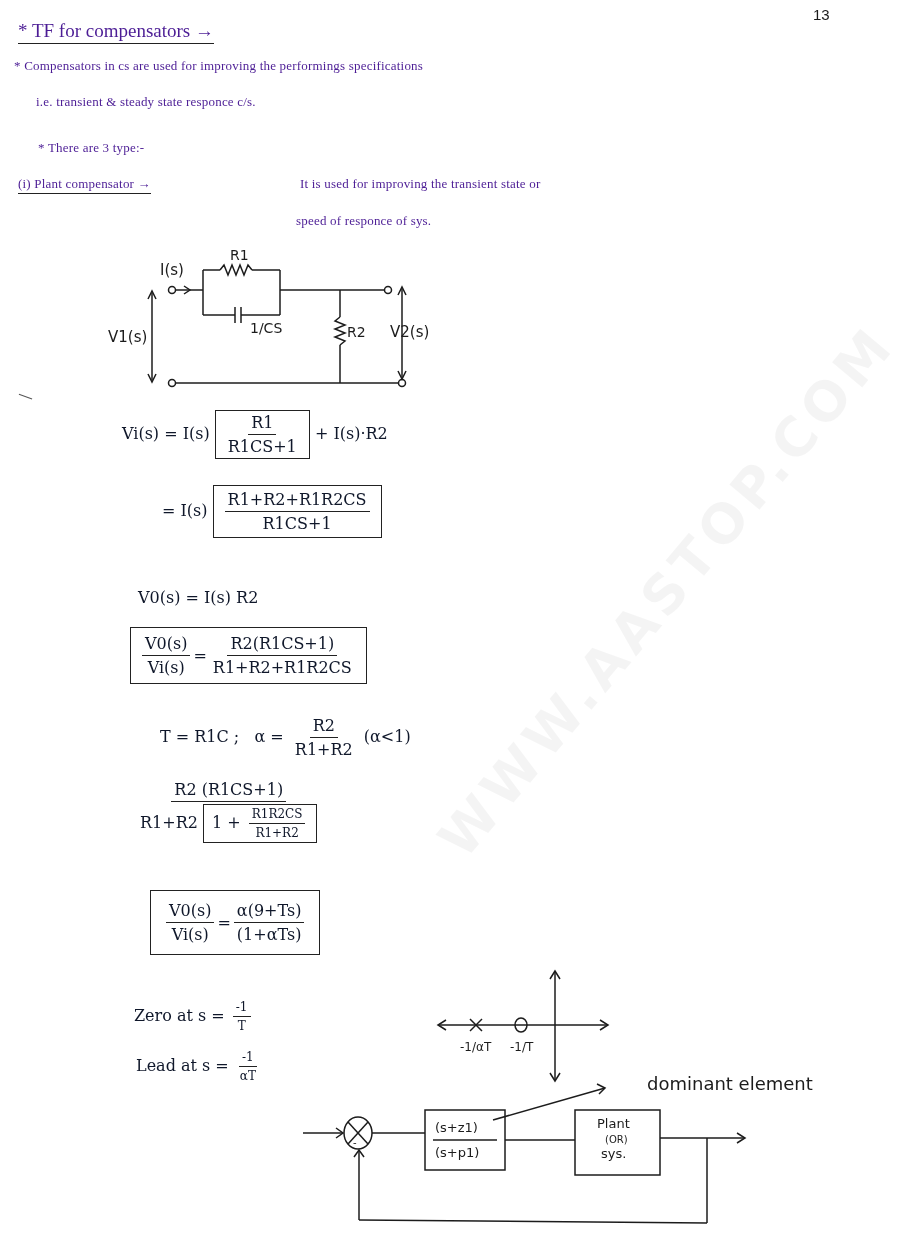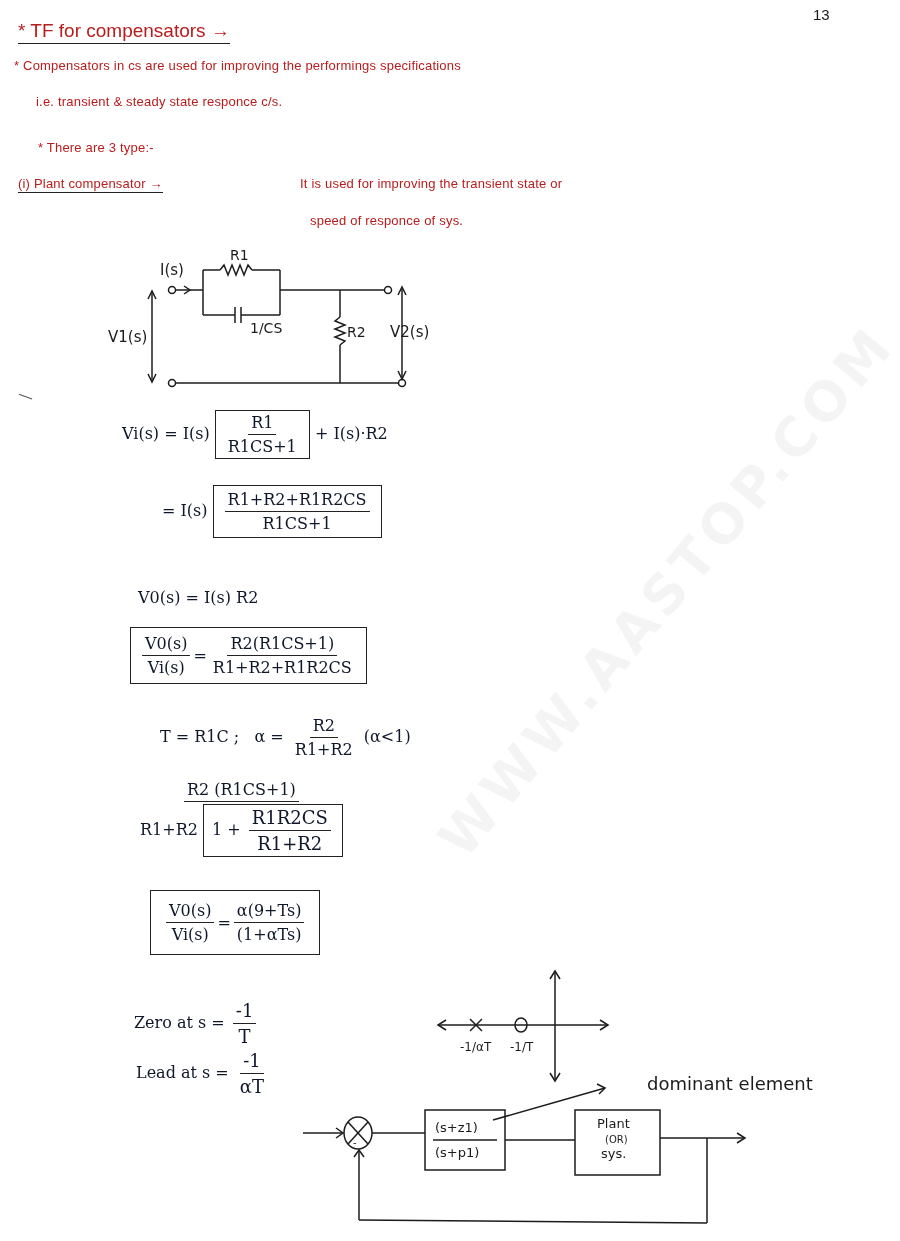--- a/index.html
+++ b/index.html
@@ -2,30 +2,30 @@
 <html><head>
   <meta charset="utf-8">
   <style>
     html, body { margin: 0; padding: 0; }
     body {
       width: 900px; height: 1241px; position: relative; overflow: hidden;
       background: #ffffff; color: #1a1a1a;
       font-family: "DejaVu Sans", sans-serif;
     }
     .abs { position: absolute; }
-    .hand { font-family: Liberation Sans, sans-serif; color: #b91c1c; white-space: nowrap; }
+    .hand { font-family: Liberation Serif, serif; color: #4c1d95; white-space: nowrap; }
     .page-no { font-family: "Liberation Sans", sans-serif; font-size: 15px; top: 6px; left: 813px; }
     .h1 { font-size: 19px; }
     .txt { font-size: 13px; letter-spacing: 0.2px; }
     .ul { border-bottom: 1.6px solid #222; padding-bottom: 1px; }
     .math { font-family: "DejaVu Serif", serif; font-size: 16px; color: #0f172a; white-space: nowrap; }
     .frac { display: inline-flex; flex-direction: column; align-items: center; vertical-align: middle; margin: 0 3px; }
     .frac .num { padding: 0 3px 2px; border-bottom: 1.4px solid #222; }
     .frac .den { padding: 2px 3px 0; }
-    .small { font-size: 18px; }
+    .small { font-size: 12px; }
     .brk { display: inline-block; vertical-align: middle; border: 1.5px solid #222; padding: 2px 6px; }
     .boxed { border: 1.6px solid #222; padding: 6px 8px; display: inline-flex; align-items: center; }
     .watermark {
       position: absolute; left: 330px; top: 560px; transform: rotate(-50deg);
       font-family: "DejaVu Sans", sans-serif; font-size: 54px; font-weight: bold;
       color: rgba(0,0,0,0.045); letter-spacing: 6px; white-space: nowrap; pointer-events: none;
     }
     svg text { font-family: "DejaVu Sans", sans-serif; fill: #1c1c1c; }
   </style>
 </head>
@@ -36,21 +36,21 @@
 <div class="abs page-no">13</div>
 
 <div class="abs hand h1 ul" style="left:18px; top:20px;">* TF for compensators →</div>
 
 <div class="abs hand txt" style="left:14px; top:58px;">* Compensators in cs are used for improving the performings specifications</div>
 <div class="abs hand txt" style="left:36px; top:94px;">i.e. transient &amp; steady state responce c/s.</div>
 
 <div class="abs hand txt" style="left:8px; top:140px;margin-left:30px;">* There are 3 type:-</div>
 <div class="abs hand txt ul" style="left:18px; top:176px;">(i) Plant compensator →</div>
 <div class="abs hand txt" style="left:300px; top:176px;">It is used for improving the transient state or</div>
-<div class="abs hand txt" style="left:296px; top:213px;margin-left:14px;">speed of responce of sys.</div>
+<div class="abs hand txt" style="left:296px; top:213px;">speed of responce of sys.</div>
 
 <svg class="abs" style="left:100px; top:245px;" width="330" height="150">
   <g stroke="#1c1c1c" stroke-width="1.5" fill="none">
     <circle cx="72" cy="45" r="3.5"></circle>
     <line x1="76" y1="45" x2="103" y2="45"></line>
     <polyline points="84,41 90,45 84,49"></polyline>
     <line x1="103" y1="25" x2="103" y2="70"></line>
     <line x1="103" y1="25" x2="120" y2="25"></line>
     <polyline points="120,25 124,20 128,30 132,20 136,30 140,20 144,30 148,20 152,25"></polyline>
     <line x1="152" y1="25" x2="180" y2="25"></line>

